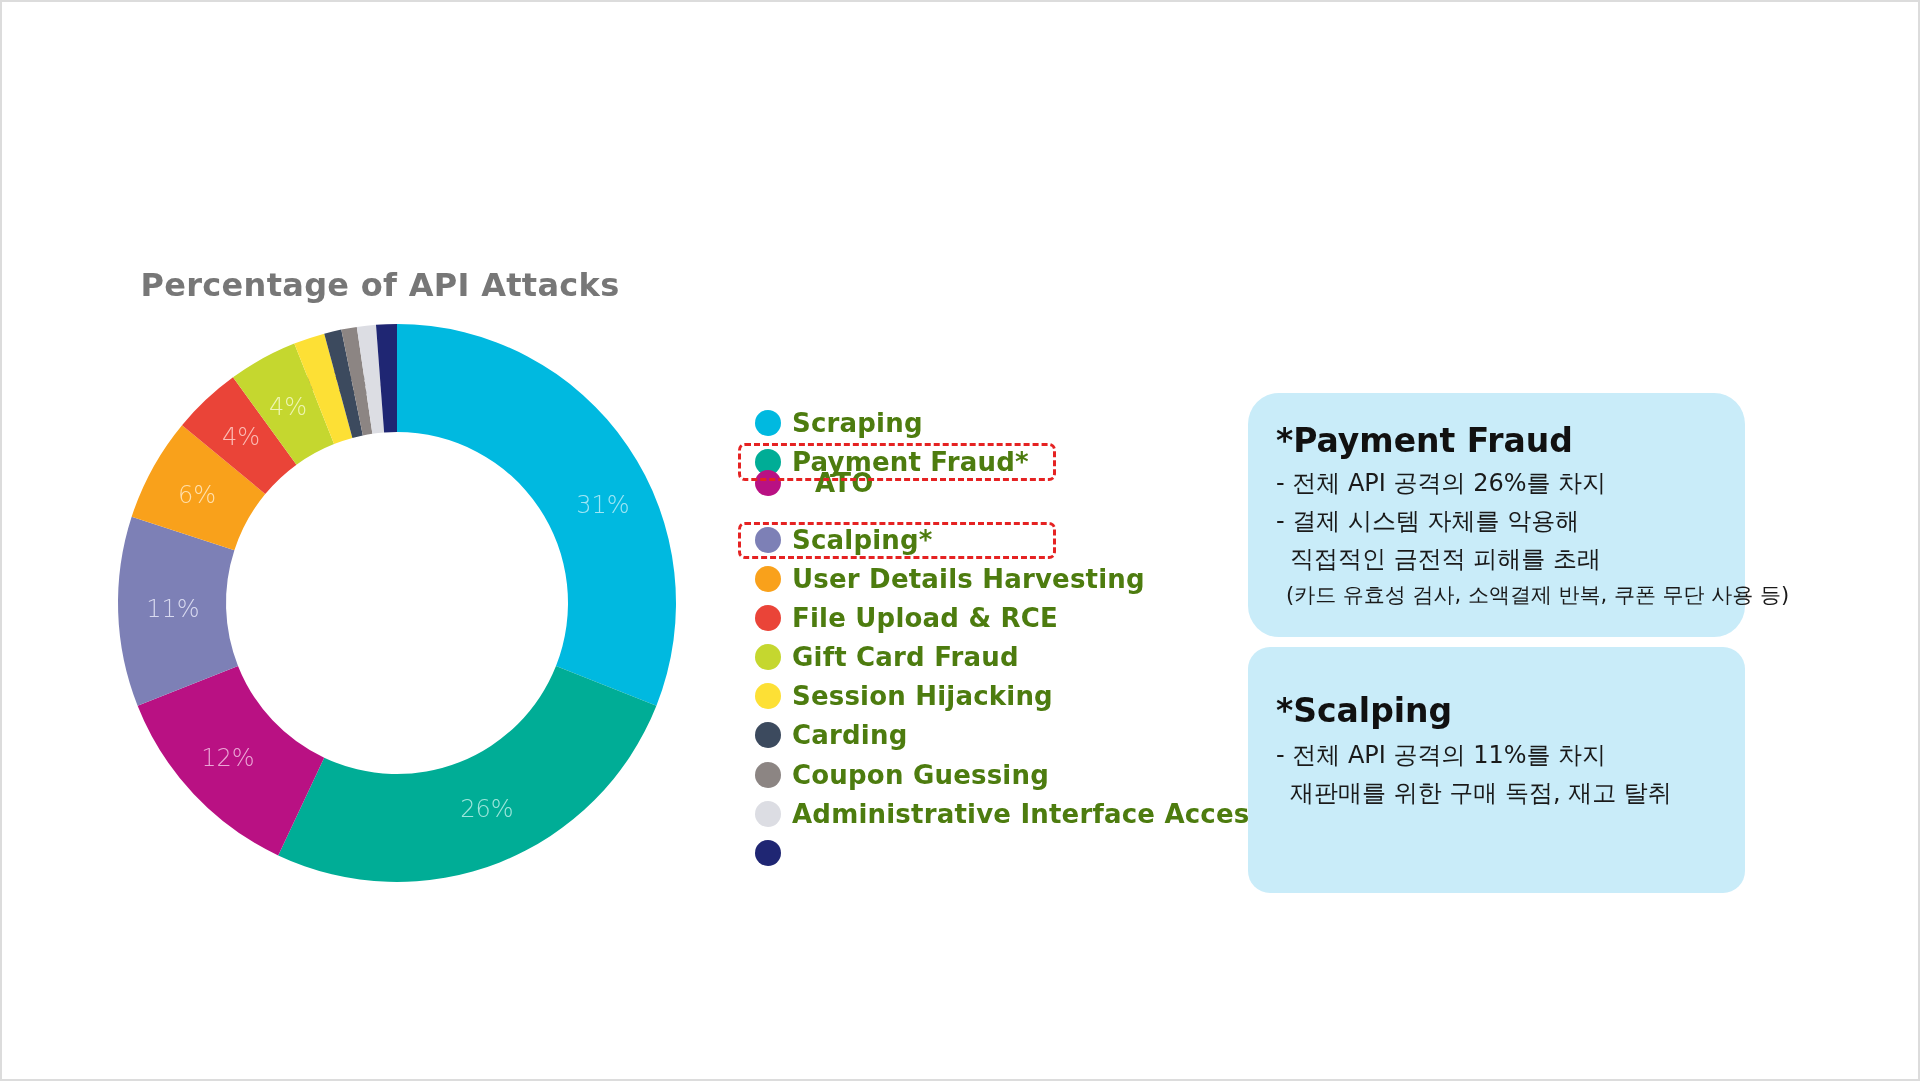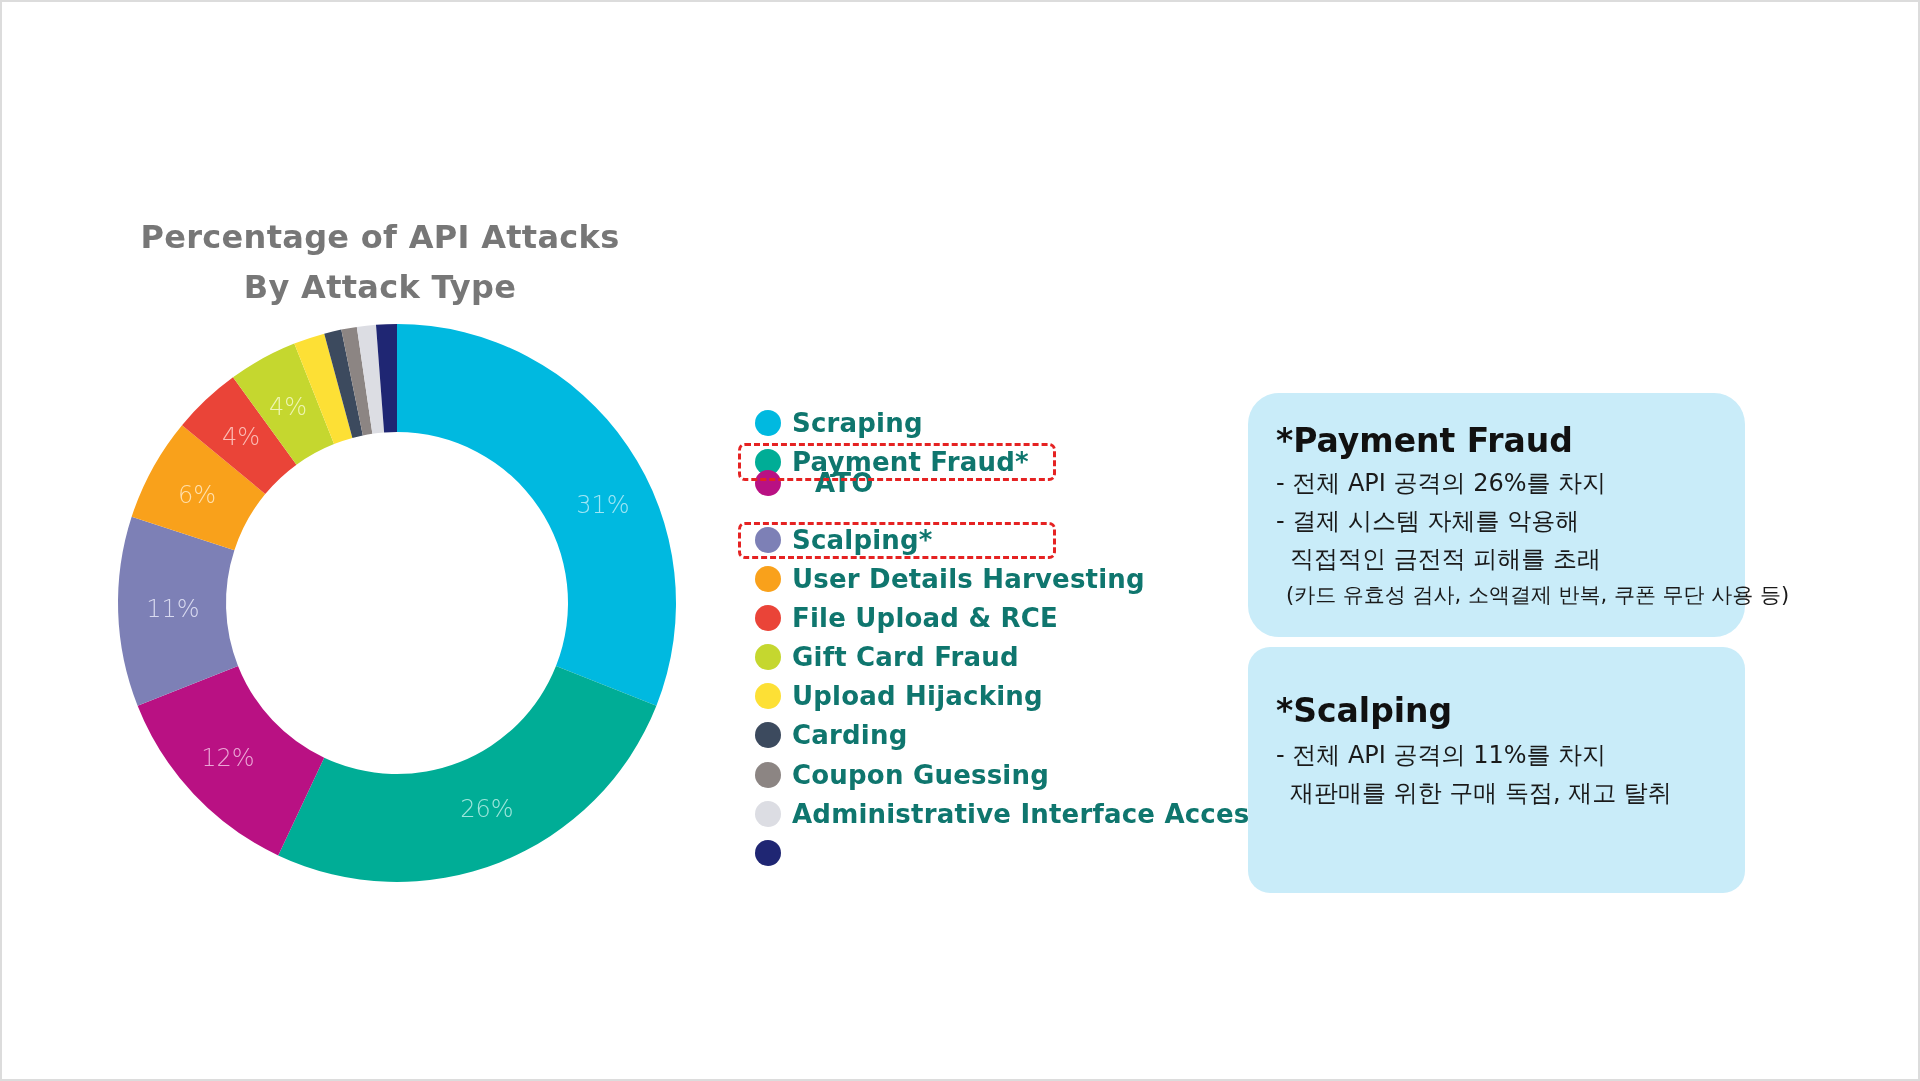--- a/index.html
+++ b/index.html
@@ -11,32 +11,32 @@
   .frame {
     position: absolute; left: 0; top: 0; width: 1916px; height: 1077px;
     border: 2px solid #dcdcdc; background: #fff;
   }
   .chart-title {
     position: absolute; left: 130px; top: 212px; width: 500px;
     text-align: center; color: #777777;
     font-family: "DejaVu Sans", sans-serif; font-weight: 600;
     font-size: 32px; line-height: 50px; letter-spacing: 0.3px;
   }
-  .chart-title div { white-space: nowrap; }
+  .chart-title div { white-space: nowrap; margin-top: 48px; }
   #donut { position: absolute; left: 0; top: 0; }
   .legend { position: absolute; left: 0; top: 0; }
   .legend-item {
     position: absolute; left: 755px; height: 36px;
     display: flex; align-items: center; white-space: nowrap;
   }
   .legend-dot {
     width: 26px; height: 26px; border-radius: 50%; flex: 0 0 26px;
   }
   .legend-label {
-    margin-left: 11px; font-size: 26px; font-weight: 600; color: #0f766e;
+    margin-left: 11px; font-size: 26px; font-weight: 600; color: #4d7c0f;
     font-family: "DejaVu Sans", sans-serif; letter-spacing: 0.2px;
   }
   .highlight-box {
     position: absolute; border: 3px dashed #e52222; border-radius: 7px;
     box-sizing: border-box;
   }
   .info-box {
     position: absolute; left: 1248px; width: 497px;
     background: #c9ecf9; border-radius: 22px; box-sizing: border-box;
     padding-left: 28px;
@@ -111,21 +111,21 @@
     <div class="legend-item" style="top: 600px;">
       <span class="legend-dot" style="background: rgb(234, 68, 56);"></span>
       <span class="legend-label">File Upload &amp; RCE</span>
     </div>
     <div class="legend-item" style="top: 639px;">
       <span class="legend-dot" style="background: rgb(197, 215, 47);"></span>
       <span class="legend-label">Gift Card Fraud</span>
     </div>
     <div class="legend-item" style="top: 678px;">
       <span class="legend-dot" style="background: rgb(253, 224, 53);"></span>
-      <span class="legend-label">Upload Hijacking</span>
+      <span class="legend-label">Session Hijacking</span>
     </div>
     <div class="legend-item" style="top: 717px;">
       <span class="legend-dot" style="background: rgb(60, 74, 94);"></span>
       <span class="legend-label">Carding</span>
     </div>
     <div class="legend-item" style="top: 757px;">
       <span class="legend-dot" style="background: rgb(140, 133, 131);"></span>
       <span class="legend-label">Coupon Guessing</span>
     </div>
     <div class="legend-item" style="top: 796px;">

